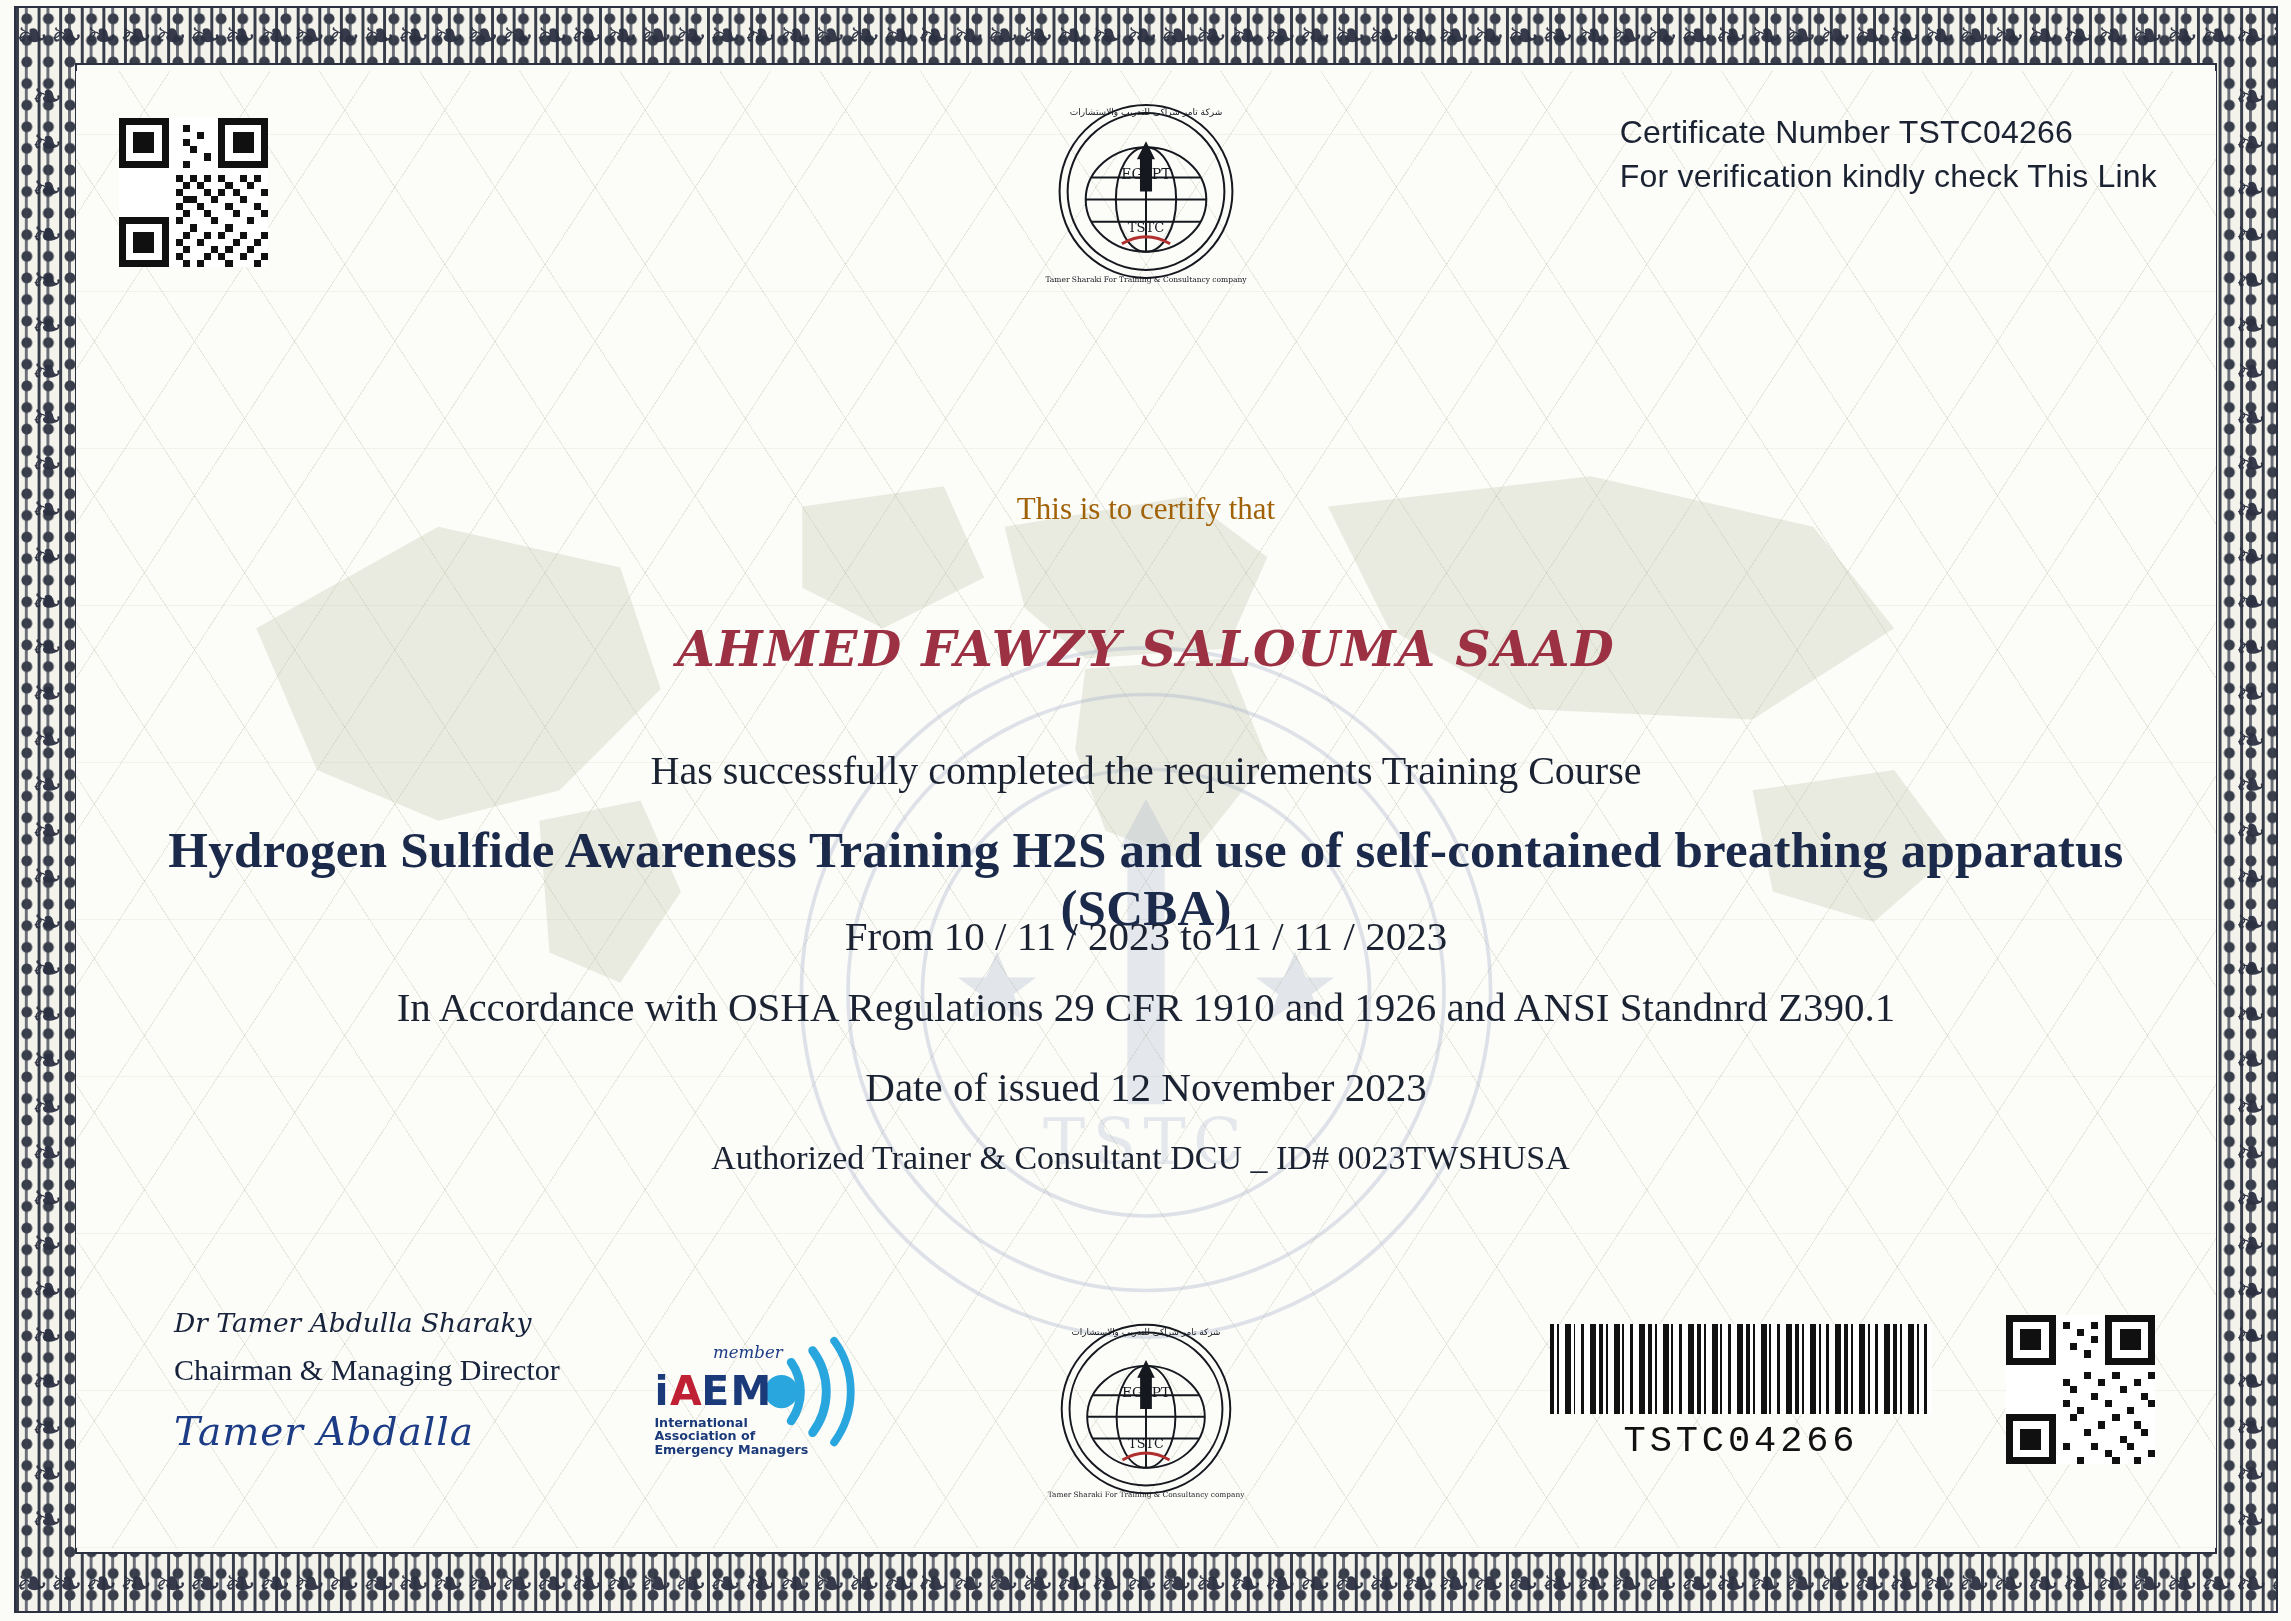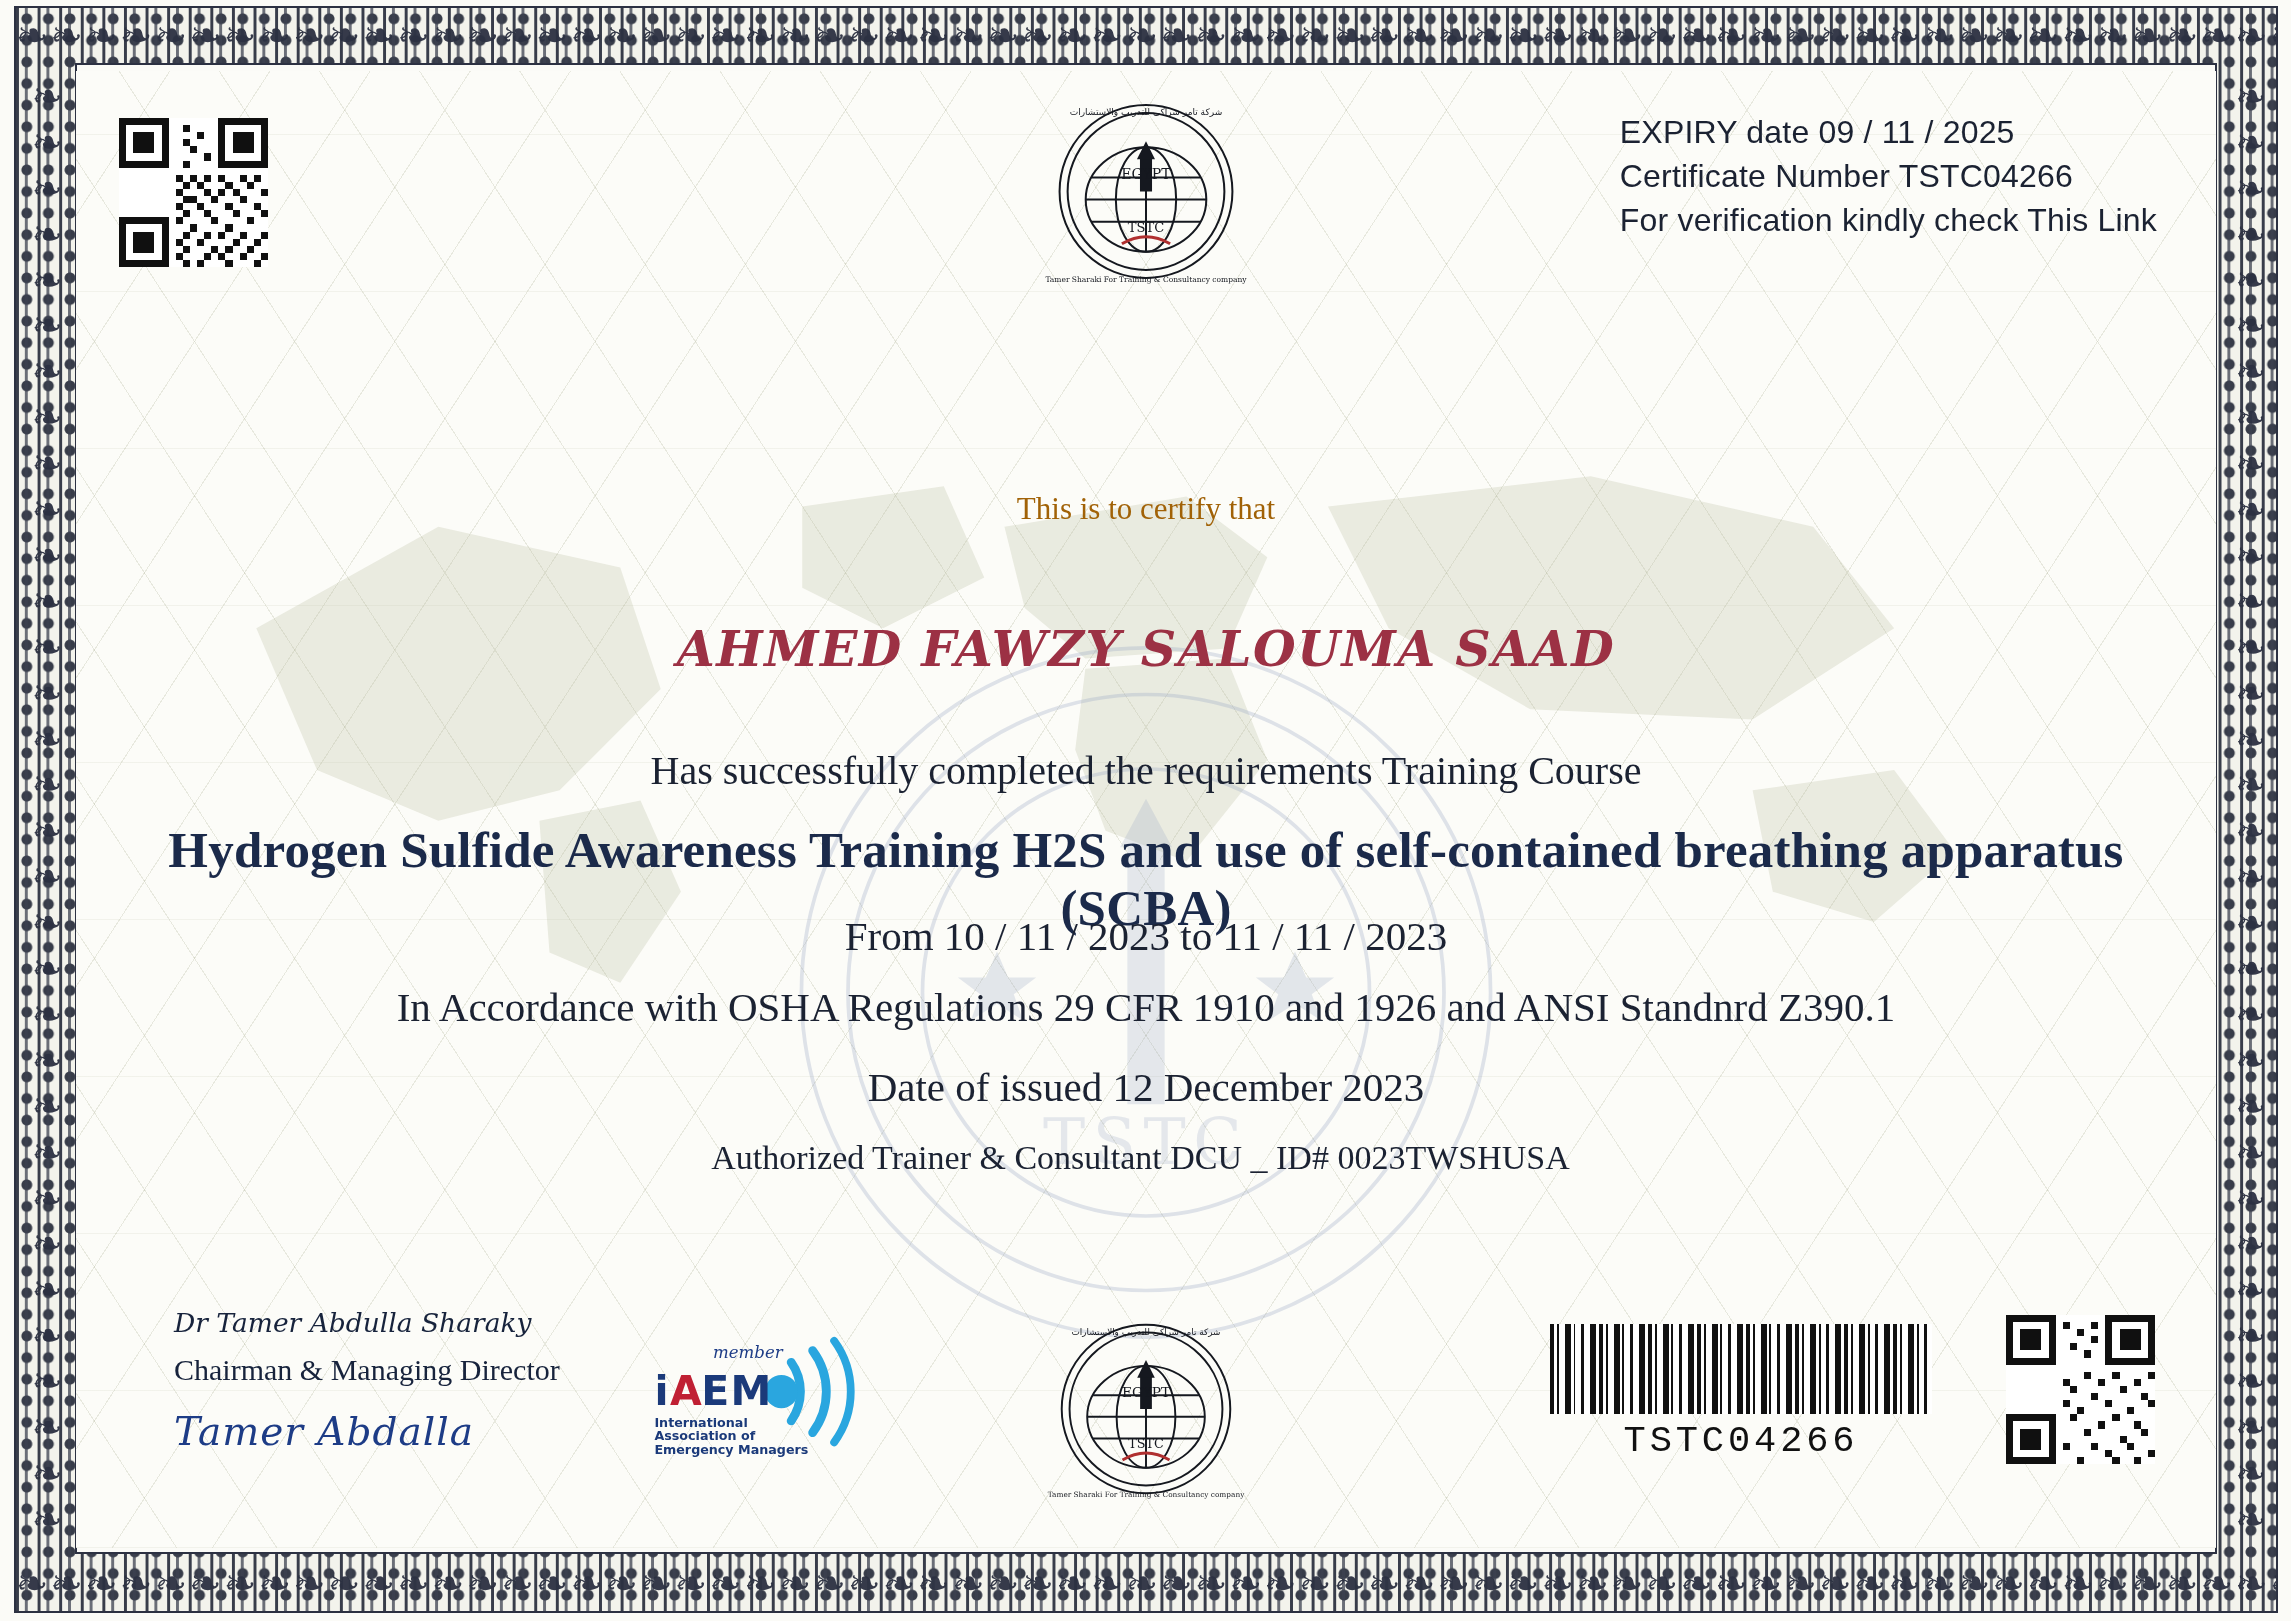--- a/index.html
+++ b/index.html
@@ -480,33 +480,32 @@
           <text x="110" y="88" text-anchor="middle" font-family="DejaVu Serif, serif" font-size="14" fill="#15181f">EGYPT</text>
           <text x="110" y="140" text-anchor="middle" font-family="DejaVu Serif, serif" font-size="13" fill="#15181f">TSTC</text>
           <text x="110" y="24" text-anchor="middle" font-family="DejaVu Sans, sans-serif" font-size="9" fill="#15181f">شركة تامر شراكى للتدريب والاستشارات</text>
           <text x="110" y="190" text-anchor="middle" font-family="DejaVu Serif, serif" font-size="7.5" fill="#15181f">Tamer Sharaki For Training &amp; Consultancy company</text>
         </g>
         <path d="M86,152 q24,-14 48,0" stroke="#b03030" stroke-width="3" fill="none"></path>
       </svg>
     </div>
 
     <div class="meta-block">
-      <div>EXPIRY date 09 / 11 / 2025</div>
       <div>Certificate Number TSTC04266</div>
       <div>For verification kindly check This Link</div>
     </div>
 
 
     <div class="subtitle">This is to certify that</div>
     <div class="recipient">AHMED FAWZY SALOUMA SAAD</div>
     <div class="line-completed">Has successfully completed the requirements Training Course</div>
     <div class="course-title">Hydrogen Sulfide Awareness Training H2S and use of self-contained breathing apparatus (SCBA)</div>
     <div class="dates">From 10 / 11 / 2023  to  11 / 11 / 2023</div>
     <div class="accordance">In Accordance with OSHA Regulations 29 CFR 1910 and 1926 and ANSI Standnrd Z390.1</div>
-    <div class="issued">Date of issued 12 December 2023</div>
+    <div class="issued">Date of issued 12 November 2023</div>
     <div class="authorized">Authorized Trainer &amp; Consultant DCU _ ID# 0023TWSHUSA</div>
 
     <div class="sig-block">
       <div class="sig-name">Dr Tamer Abdulla Sharaky</div>
       <div class="sig-role">Chairman &amp; Managing Director</div>
       <div class="sig-script">Tamer Abdalla</div>
     </div>
 
     <div class="iaem-logo">
       <svg viewBox="0 0 270 130" aria-hidden="true">

